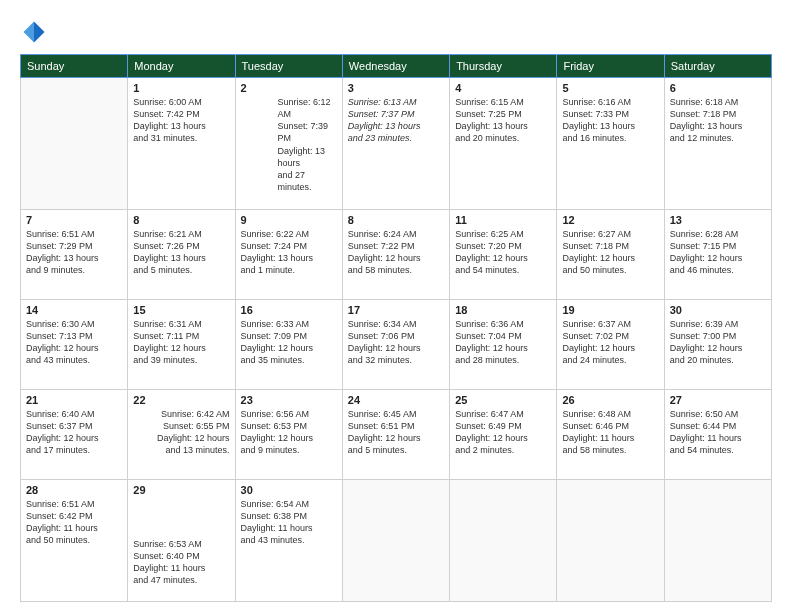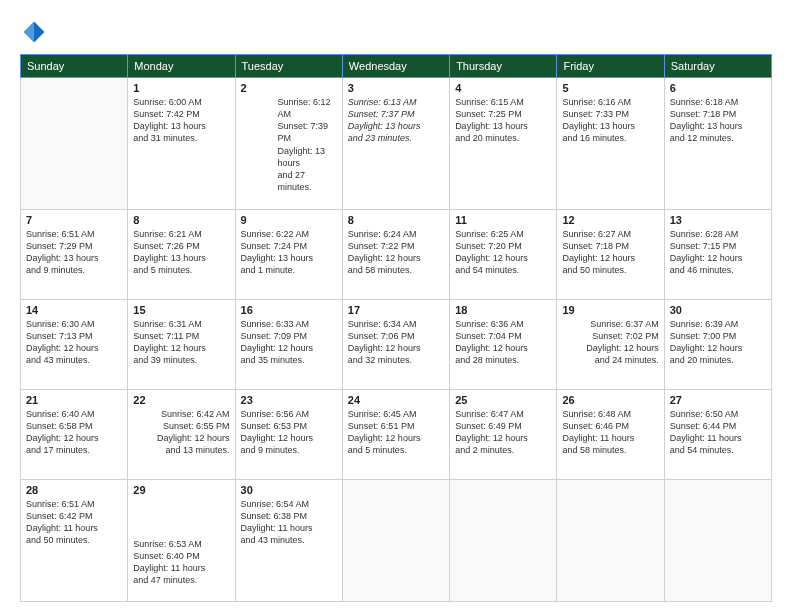--- a/index.html
+++ b/index.html
@@ -258,38 +258,38 @@
           </td>
           <td>
             <span class="day-num">18</span>
             <div class="day-info" style="white-space: pre-line;">Sunrise: 6:36 AM
 Sunset: 7:04 PM
 Daylight: 12 hours
 and 28 minutes.</div>
           </td>
           <td>
             <span class="day-num">19</span>
-            <div class="day-info" style="white-space: pre-line; text-align: right;">Sunrise: 6:37 AM
+            <div class="day-info" style="white-space: pre-line;">Sunrise: 6:37 AM
 Sunset: 7:02 PM
 Daylight: 12 hours
 and 24 minutes.</div>
           </td>
           <td>
             <span class="day-num">30</span>
             <div class="day-info" style="white-space: pre-line;">Sunrise: 6:39 AM
 Sunset: 7:00 PM
 Daylight: 12 hours
 and 20 minutes.</div>
           </td>
         </tr>
         <tr>
           <td>
             <span class="day-num">21</span>
             <div class="day-info" style="white-space: pre-line;">Sunrise: 6:40 AM
-Sunset: 6:58 PM
+Sunset: 6:37 PM
 Daylight: 12 hours
 and 17 minutes.</div>
           </td>
           <td>
             <span class="day-num">22</span>
             <div class="day-info" style="white-space: pre-line; text-align: right;">Sunrise: 6:42 AM
 Sunset: 6:55 PM
 Daylight: 12 hours
 and 13 minutes.</div>
           </td>

